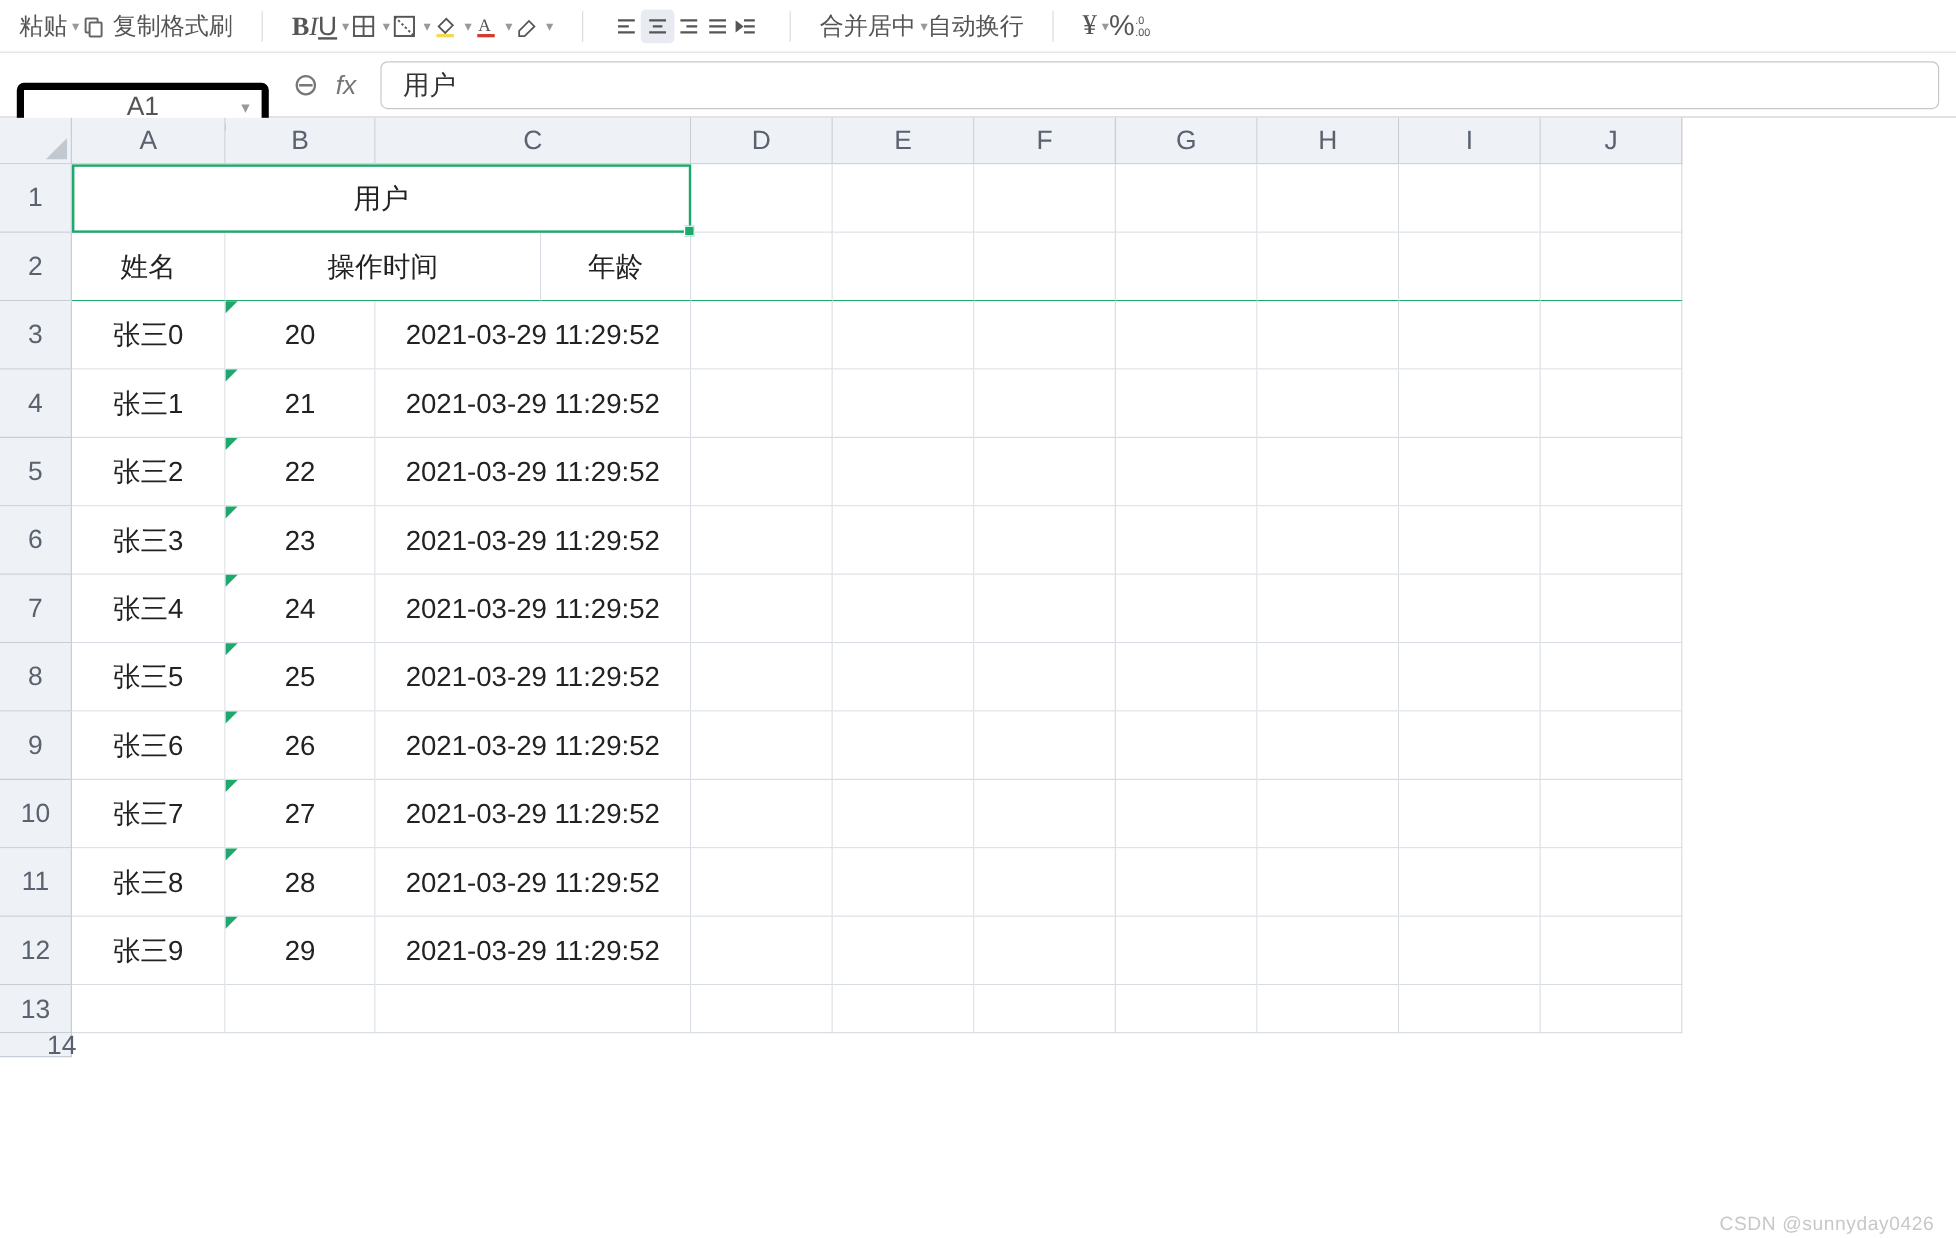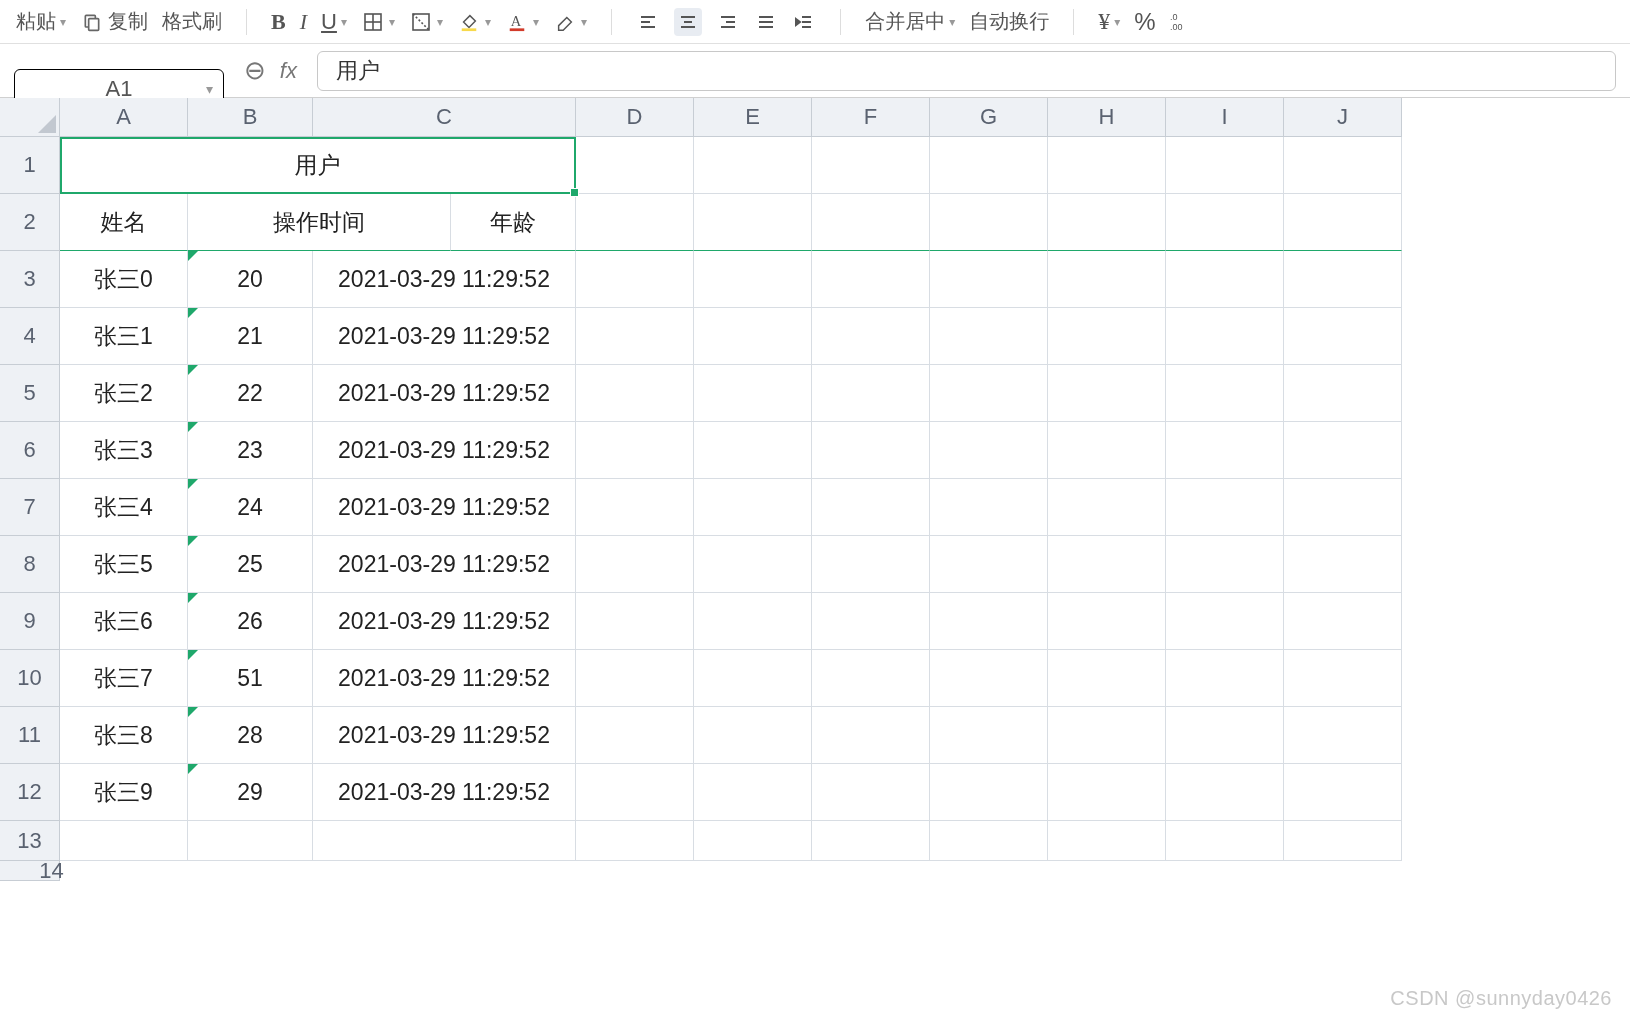--- a/index.html
+++ b/index.html
@@ -1,32 +1,32 @@
 <!DOCTYPE html>
 <html><head>
 <meta charset="utf-8">
 <style>
 * { box-sizing: border-box; margin: 0; padding: 0; }
 body { font-family: -apple-system, "Helvetica Neue", Arial, sans-serif; background: #fff; overflow: hidden; width: 1630px; height: 1032px; }
 
 
 .toolbar { height: 44px; display: flex; align-items: center; gap: 18px; padding: 0 16px; border-bottom: 1px solid #e0e0e0; background: #fff; font-size: 20px; color: #555; }
-.toolbar .grp { display: flex; align-items: center; gap: 14px; }
+.toolbar .grp { display: flex; align-items: center; }
 .toolbar .sep { width: 1px; height: 26px; background: #ddd; margin: 0 6px; }
 .tb-btn { display: flex; align-items: center; gap: 4px; cursor: pointer; color: #555; }
 .tb-btn .caret { font-size: 12px; color: #999; }
 .ico { display: inline-flex; align-items: center; justify-content: center; width: 24px; height: 24px; }
 .bold-i { font-weight: 900; font-family: "Times New Roman", serif; font-size: 22px; }
 .italic-i { font-style: italic; font-family: "Times New Roman", serif; font-size: 22px; }
 .underline-i { text-decoration: underline; font-size: 22px; }
 .currency-i { font-family: serif; font-size: 24px; }
 
 
 .fxrow { height: 54px; display: flex; align-items: center; gap: 20px; padding: 8px 14px; border-bottom: 1px solid #d0d0d0; }
-.namebox { width: 210px; height: 40px; border: 1px solid #000000; border-radius: 6px; background: #fff; display: flex; align-items: center; justify-content: center; position: relative; font-size: 22px; color: #555; margin-top: 36px; }
+.namebox { width: 210px; height: 40px; border: 6px solid #000000; border-radius: 6px; background: #fff; display: flex; align-items: center; justify-content: center; position: relative; font-size: 22px; color: #555; margin-top: 36px; }
 .namebox .dd { position: absolute; right: 10px; color: #999; font-size: 14px; }
 .fxlabel { display: flex; align-items: center; gap: 14px; color: #777; font-size: 24px; }
 .fxlabel .zoom { font-size: 26px; }
 .fxlabel .fx { font-style: italic; font-family: Liberation Sans, sans-serif; font-size: 22px; }
 .formulabar { flex: 1; height: 40px; border: 1px solid #c8c8c8; border-radius: 6px; padding: 0 18px; display: flex; align-items: center; font-size: 22px; color: #333; }
 
 
 .grid-wrap { position: relative; overflow: hidden; }
 .corner { position: absolute; left: 0; top: 0; width: 60px; height: 39px; background: #eef1f5; border-right: 1px solid #c7cdd4; border-bottom: 1px solid #c7cdd4; display: flex; align-items: flex-end; justify-content: flex-end; padding: 3px; }
 .corner svg { width: 18px; height: 18px; }
@@ -46,21 +46,21 @@
 .cell.bb { border-bottom: 1.5px solid #1fa86b; }
 
 
 .tri::before { content: ""; position: absolute; left: 0; top: 0; border-style: solid; border-width: 10px 10px 0 0; border-color: #1fa86b transparent transparent transparent; }
 
 
 .sel-outline { position: absolute; left: 60px; top: 39px; width: 516px; height: 57px; border: 2px solid #1fa86b; pointer-events: none; z-index: 5; }
 .sel-handle { position: absolute; right: -5px; bottom: -5px; width: 9px; height: 9px; background: #1fa86b; border: 1px solid #fff; }
 
 
-.watermark { position: absolute; right: 18px; bottom: 22px; color: #c8c8c8; font-size: 20px; letter-spacing: .5px; }
+.watermark { position: absolute; right: 18px; bottom: 2px; color: #c8c8c8; font-size: 16px; letter-spacing: .5px; }
 </style>
 </head>
 <body>
 
 <div class="toolbar">
   <div class="grp">
     <div class="tb-btn">
       <span>粘贴</span>
       <span class="caret">▾</span>
     </div>
@@ -471,21 +471,21 @@
         <div class="cell w-def"></div>
         <div class="cell w-def"></div>
         <div class="cell w-def"></div>
         <div class="cell w-def"></div>
       </div>
     <div class="row">
         <div class="cell w-A">
           <span>张三7</span>
         </div>
         <div class="cell w-B tri">
-          <span>51</span>
+          <span>27</span>
         </div>
         <div class="cell w-C">
           <span>2021-03-29 11:29:52</span>
         </div>
         <div class="cell w-def"></div>
         <div class="cell w-def"></div>
         <div class="cell w-def"></div>
         <div class="cell w-def"></div>
         <div class="cell w-def"></div>
         <div class="cell w-def"></div>

